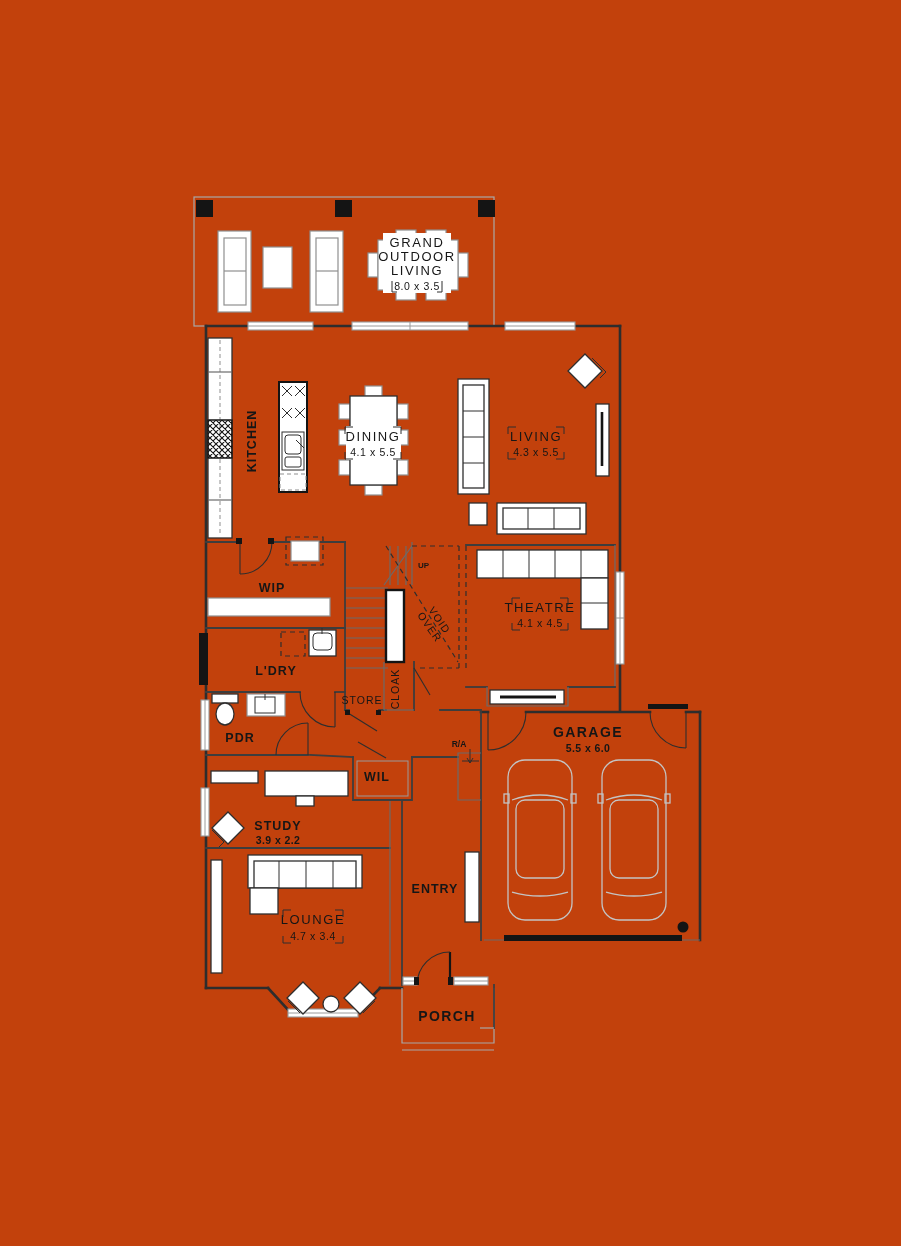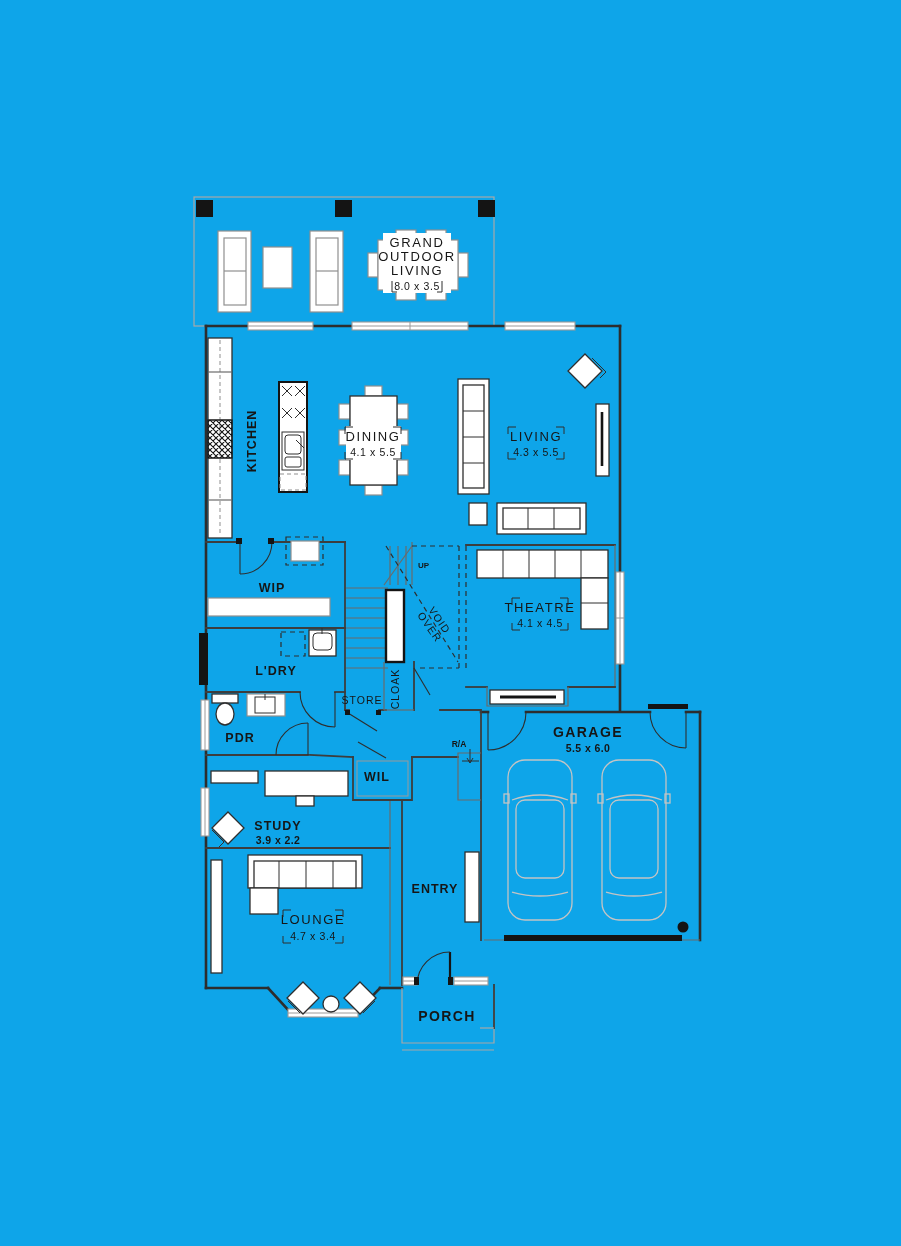--- a/index.html
+++ b/index.html
@@ -1,16 +1,16 @@
 <!DOCTYPE html>
 <html><head>
 <meta charset="utf-8">
 <style>
   html,body{margin:0;padding:0;background:#ffffff;}
-  #stage{position:relative;width:901px;height:1246px;background:#0ea5e9;overflow:hidden;}
+  #stage{position:relative;width:901px;height:1246px;background:#c2410c;overflow:hidden;}
   svg{position:absolute;left:0;top:0;}
   text{font-family:"Liberation Sans",sans-serif;fill:#161616;}
   .rn{font-size:13px;letter-spacing:1.6px;}          
   .rb{font-size:12.5px;font-weight:bold;letter-spacing:1px;} 
   .rb14{font-size:14px;font-weight:bold;letter-spacing:1.4px;}
   .dm{font-size:10.5px;letter-spacing:.6px;}
   .dmb{font-size:10.5px;font-weight:bold;letter-spacing:.4px;}
   .sm{font-size:10.5px;letter-spacing:1px;}
   .tny{font-size:8px;font-weight:bold;}
   .ra{font-size:8.5px;font-weight:bold;}

